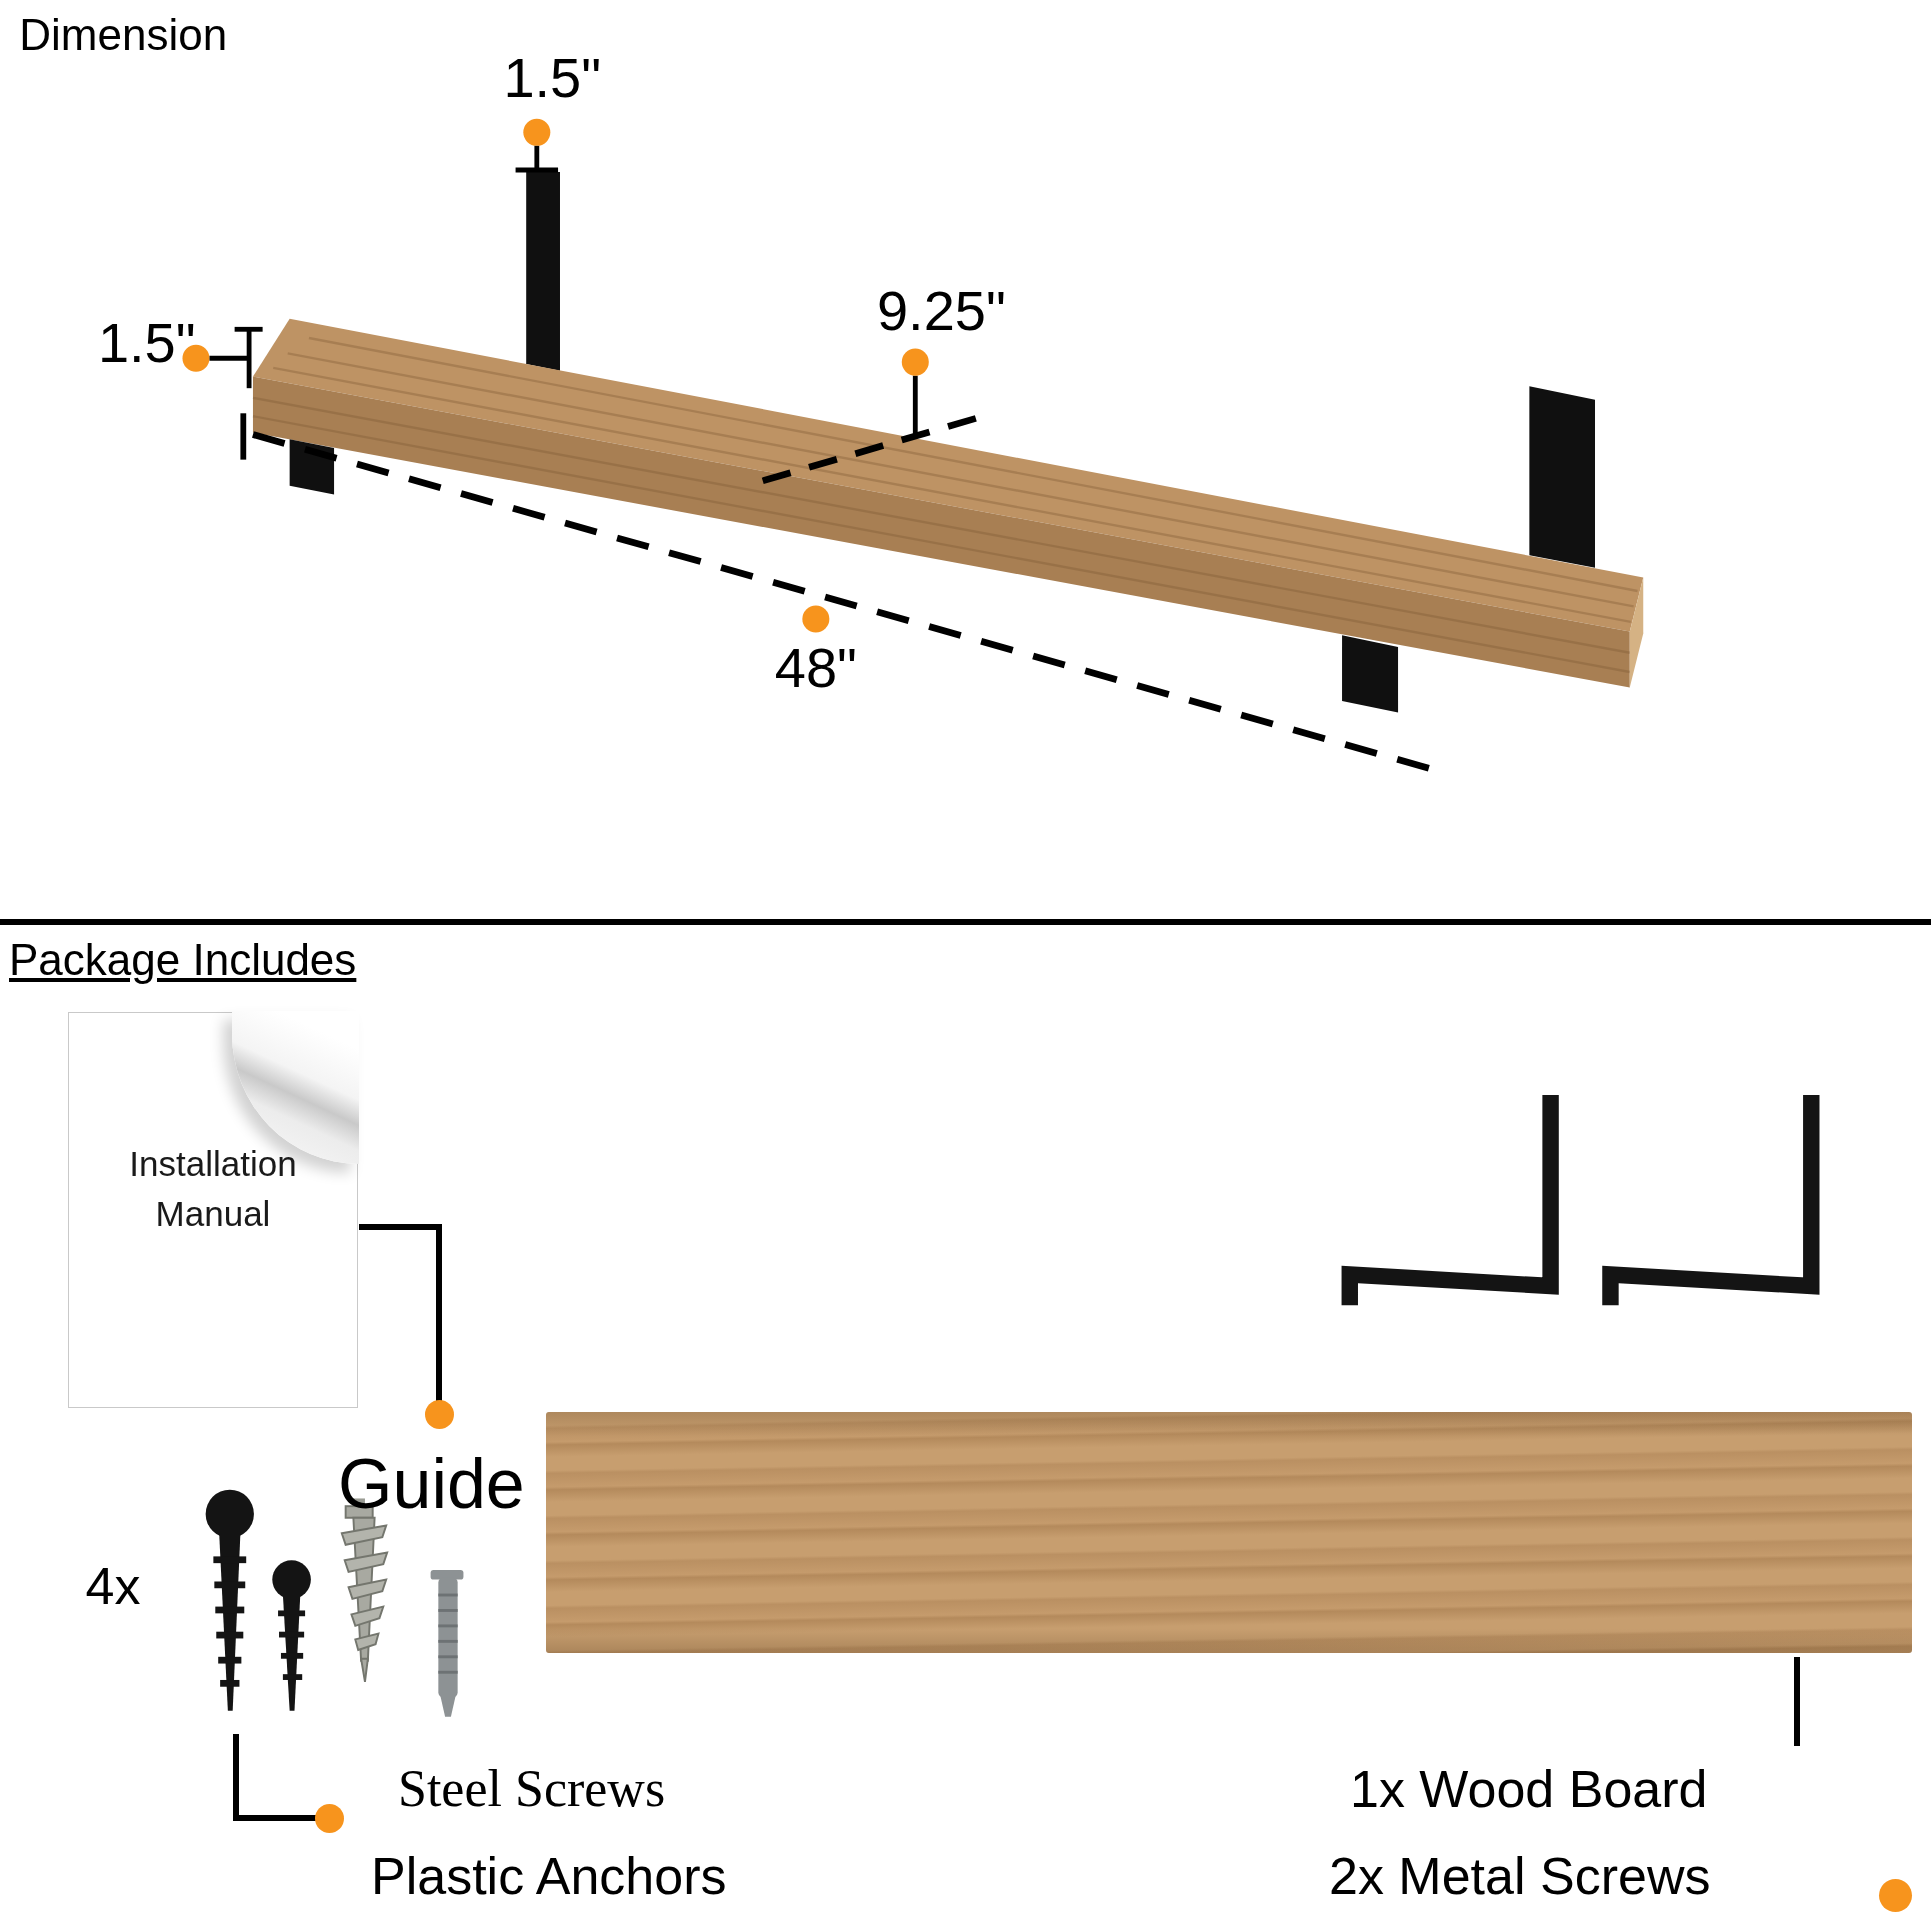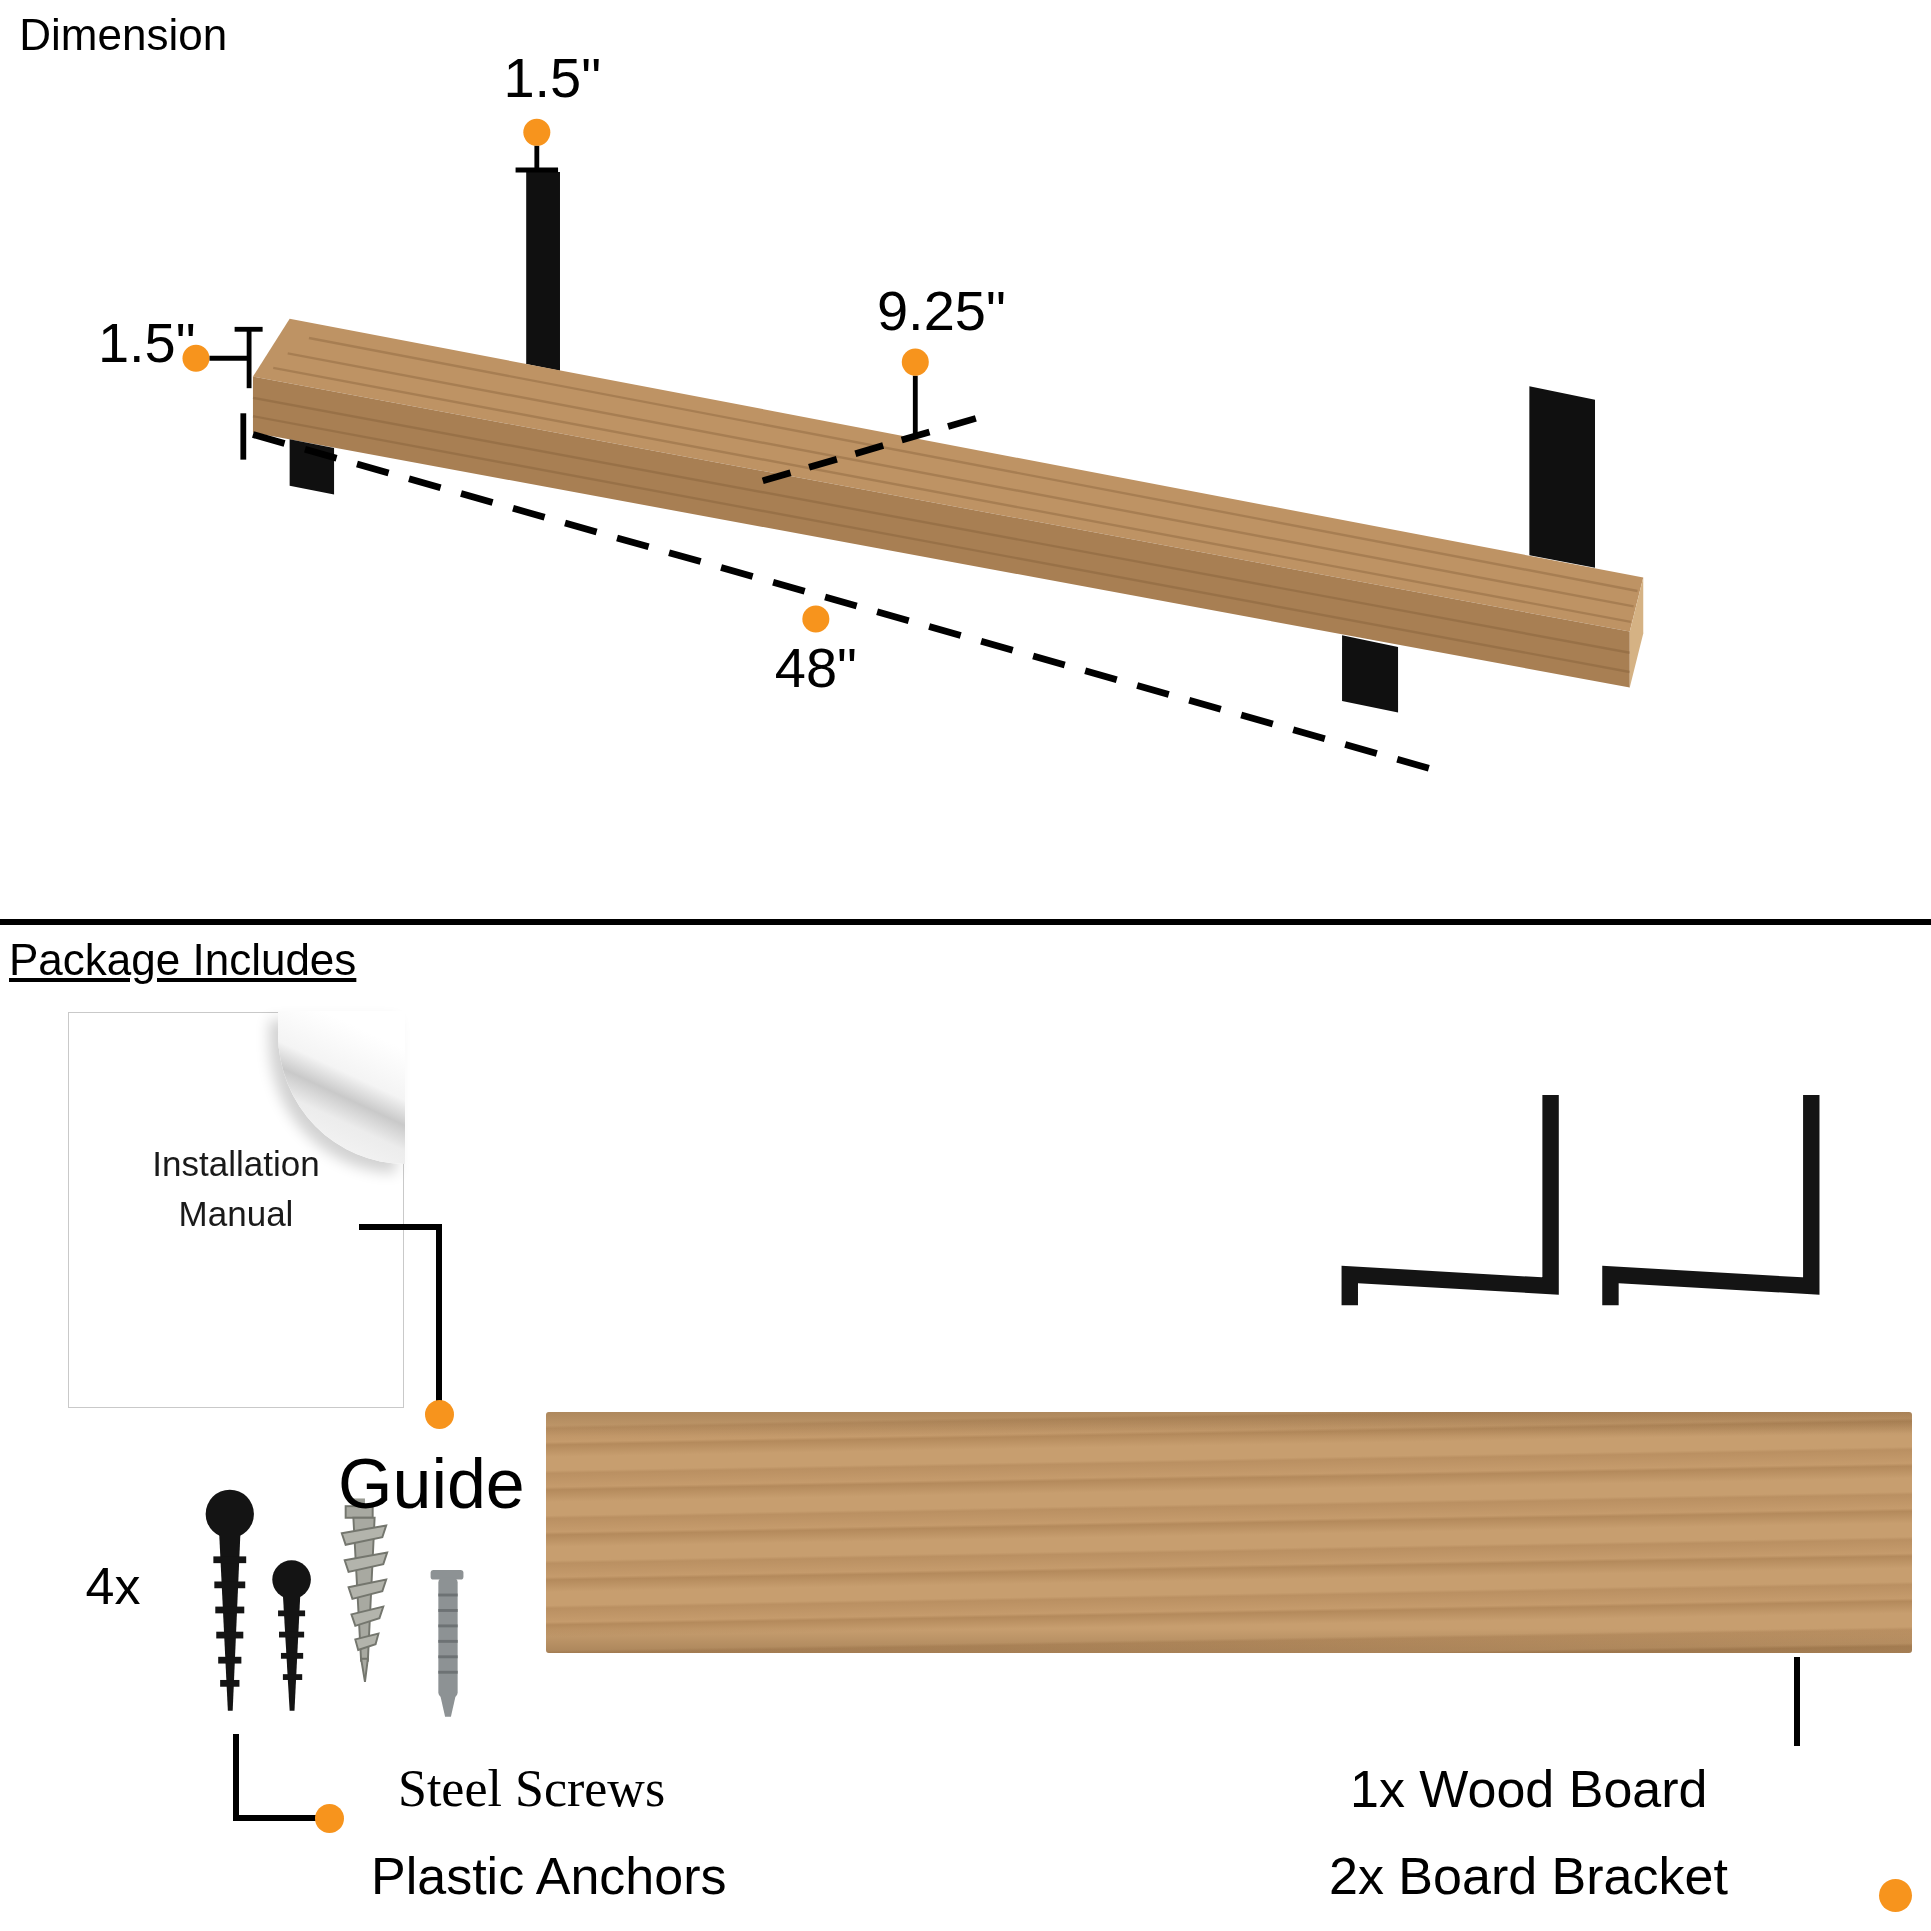--- a/index.html
+++ b/index.html
@@ -6,21 +6,21 @@
   .canvas{position:relative;width:1931px;height:1931px;background:#fff;overflow:hidden;
           font-family:"Liberation Sans",sans-serif;color:#000;}
   .abs{position:absolute;}
   .section-title{font-size:44px;font-weight:400;color:#000;white-space:nowrap;}
   .dim-svg{left:0;top:0;}
   .hw-svg{left:0;top:0;pointer-events:none;}
   svg text{font-family:"Liberation Sans",sans-serif;fill:#000;}
   .divider{left:0;top:919px;width:1931px;height:5.8px;background:#000;}
   .line{background:#000;}
   .dot{background:#F7941D;border-radius:50%;}
-  .manual{left:68px;top:1012px;width:336px;height:396px;background:#fff;
+  .manual{left:68px;top:1012px;width:290px;height:396px;background:#fff;
           border:1.9px solid #c9c9c9;box-sizing:border-box;}
   .manual-curl{position:absolute;top:-1.9px;right:-1.9px;width:127px;height:153px;
           background:linear-gradient(205deg,#ffffff 18%,#f4f4f4 42%,#c9c9c9 54%,#ececec 66%,#fbfbfb 100%);
           border-bottom-left-radius:100% 85%;box-shadow:-8.7px 8.7px 13.5px rgba(0,0,0,0.18);}
   .manual-text{position:absolute;left:0;top:126px;width:100%;text-align:center;
           font-size:35px;line-height:50px;color:#1a1a1a;}
   .big-label{font-size:52px;font-weight:400;white-space:nowrap;color:#000;}
   .guide-label{left:338px;top:1444px;width:193px;font-size:70px;}
   .board{left:546px;top:1412px;width:1366px;height:241px;border-radius:2.9px;
          background:
@@ -156,16 +156,16 @@
   <div class="abs line" style="left:233px;top:1734px;width:5.8px;height:87px;"></div>
   <div class="abs line" style="left:233px;top:1815px;width:89px;height:5.8px;"></div>
   <div class="abs dot" style="left:315px;top:1804px;width:29px;height:29px;"></div>
 
   <div class="abs line" style="left:1794px;top:1657px;width:5.8px;height:89px;"></div>
   <div class="abs dot" style="left:1879px;top:1879px;width:33px;height:33px;"></div>
 
   <div class="abs big-label" style="left:398px;top:1759px;font-family:Liberation Serif, serif;">Steel Screws</div>
   <div class="abs big-label" style="left:371px;top:1846px;">Plastic Anchors</div>
   <div class="abs big-label" style="left:1350px;top:1759px;">1x Wood Board</div>
-  <div class="abs big-label" style="left:1329px;top:1846px;">2x Board Bracket</div>
+  <div class="abs big-label" style="left:1329px;top:1846px;">2x Metal Screws</div>
 
 </div>
 
 
 </body></html>

